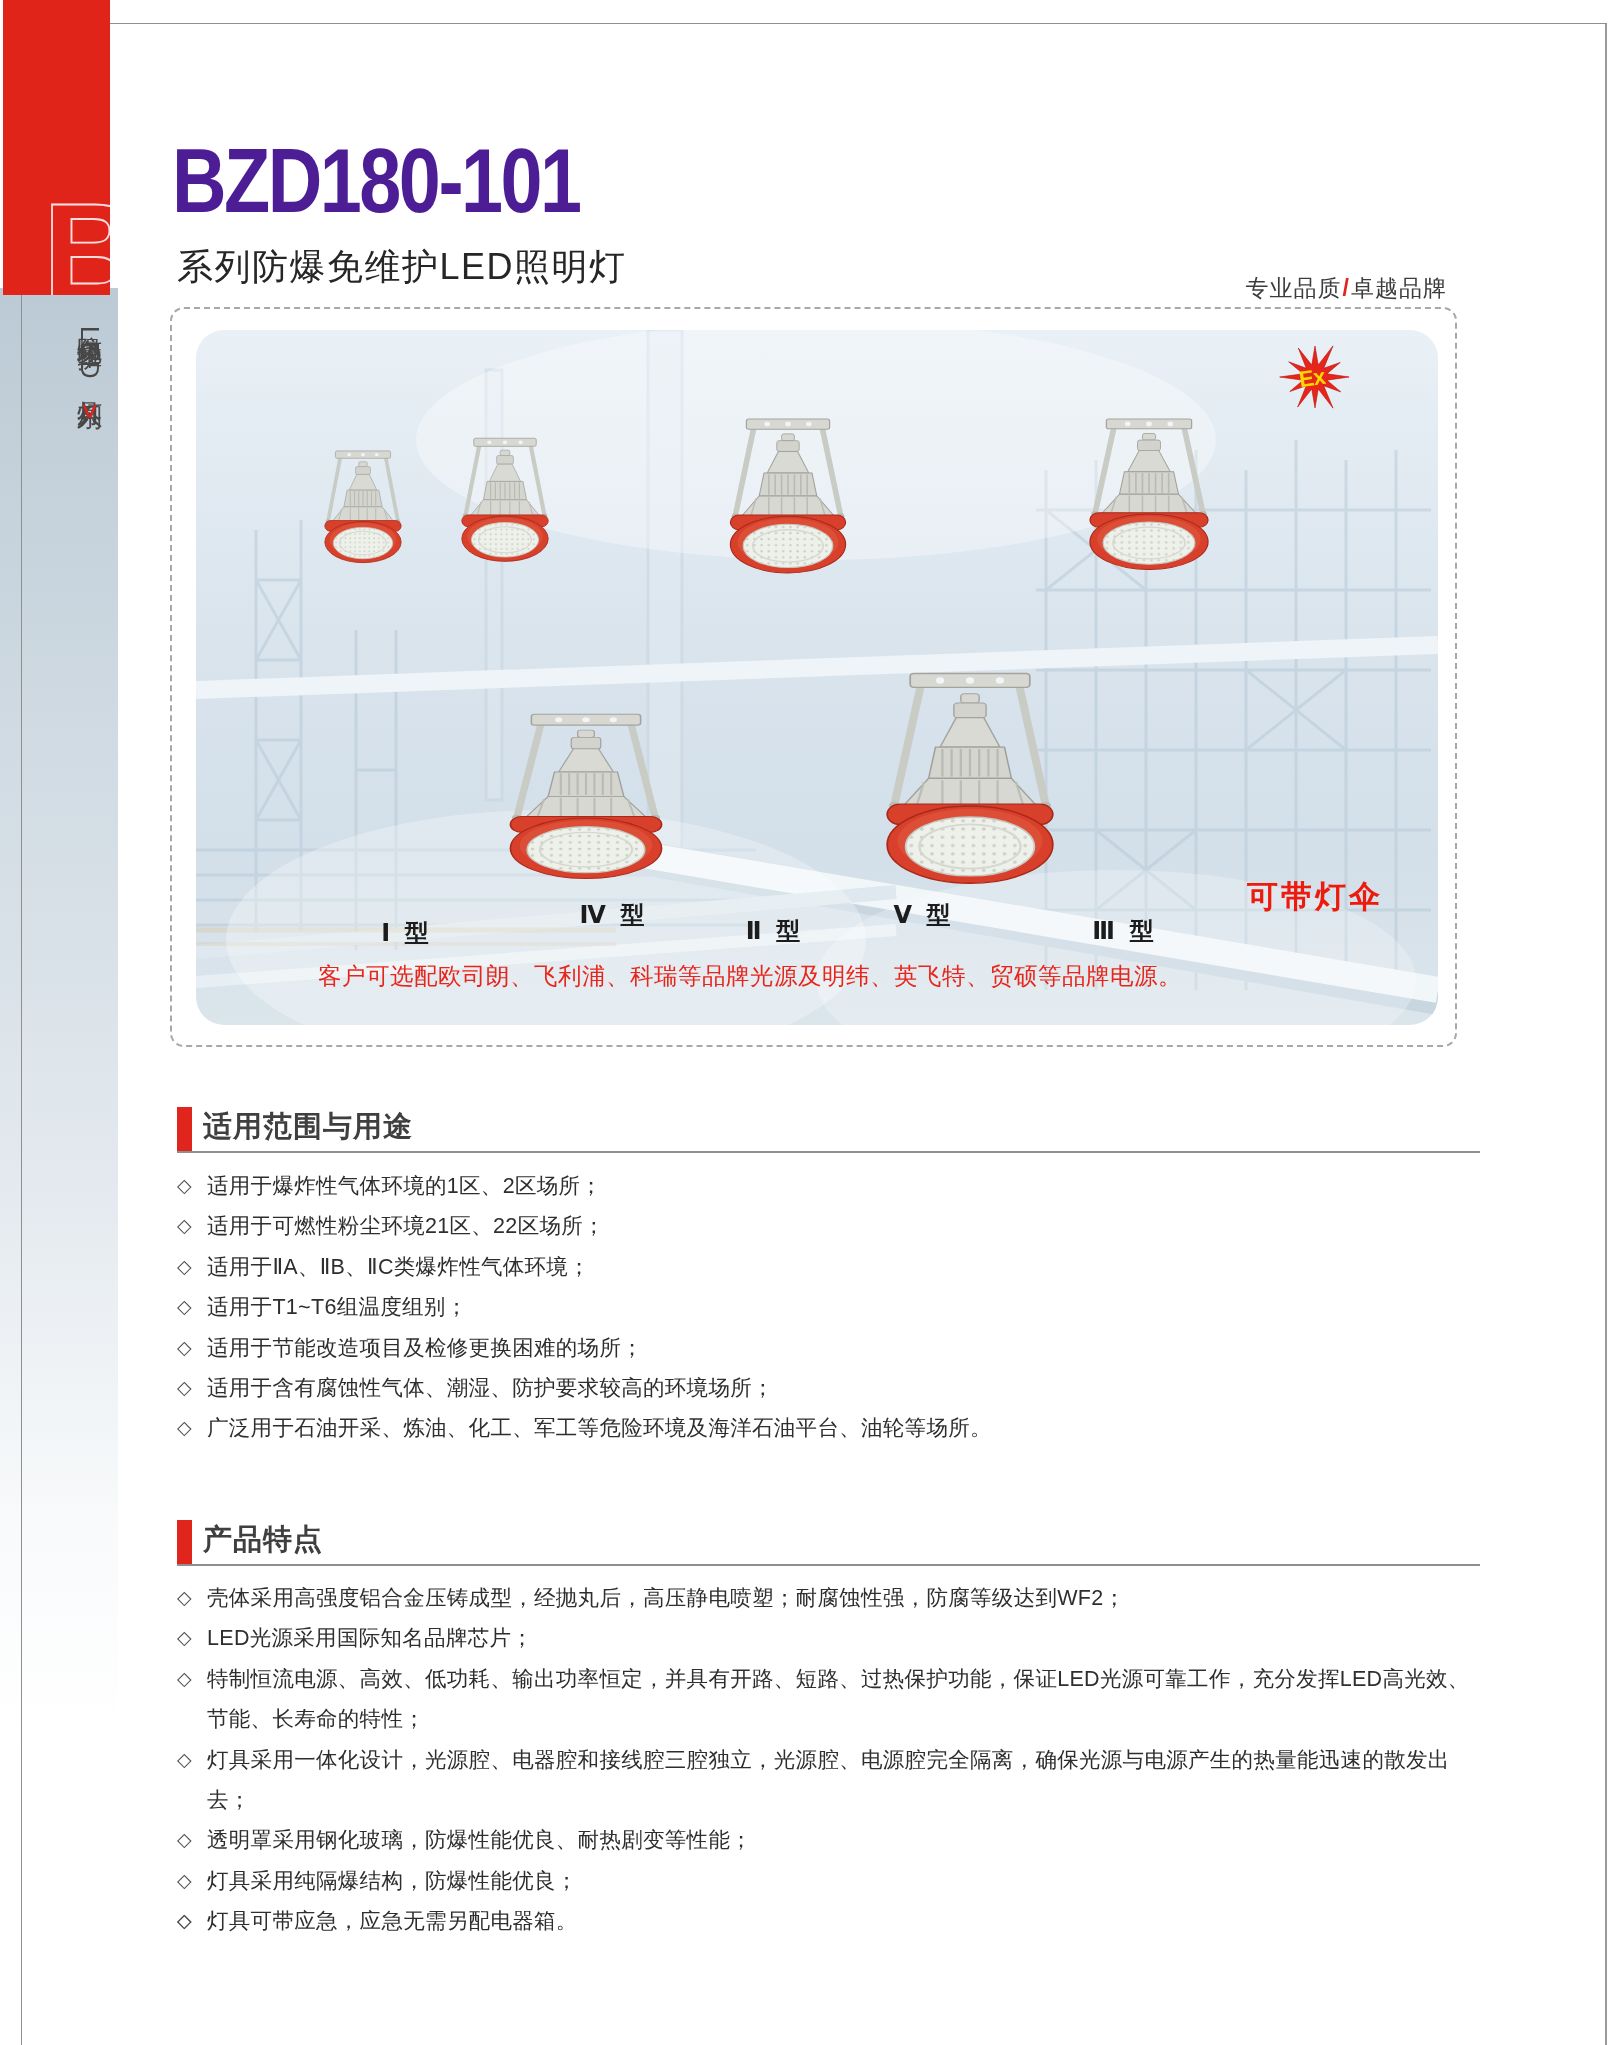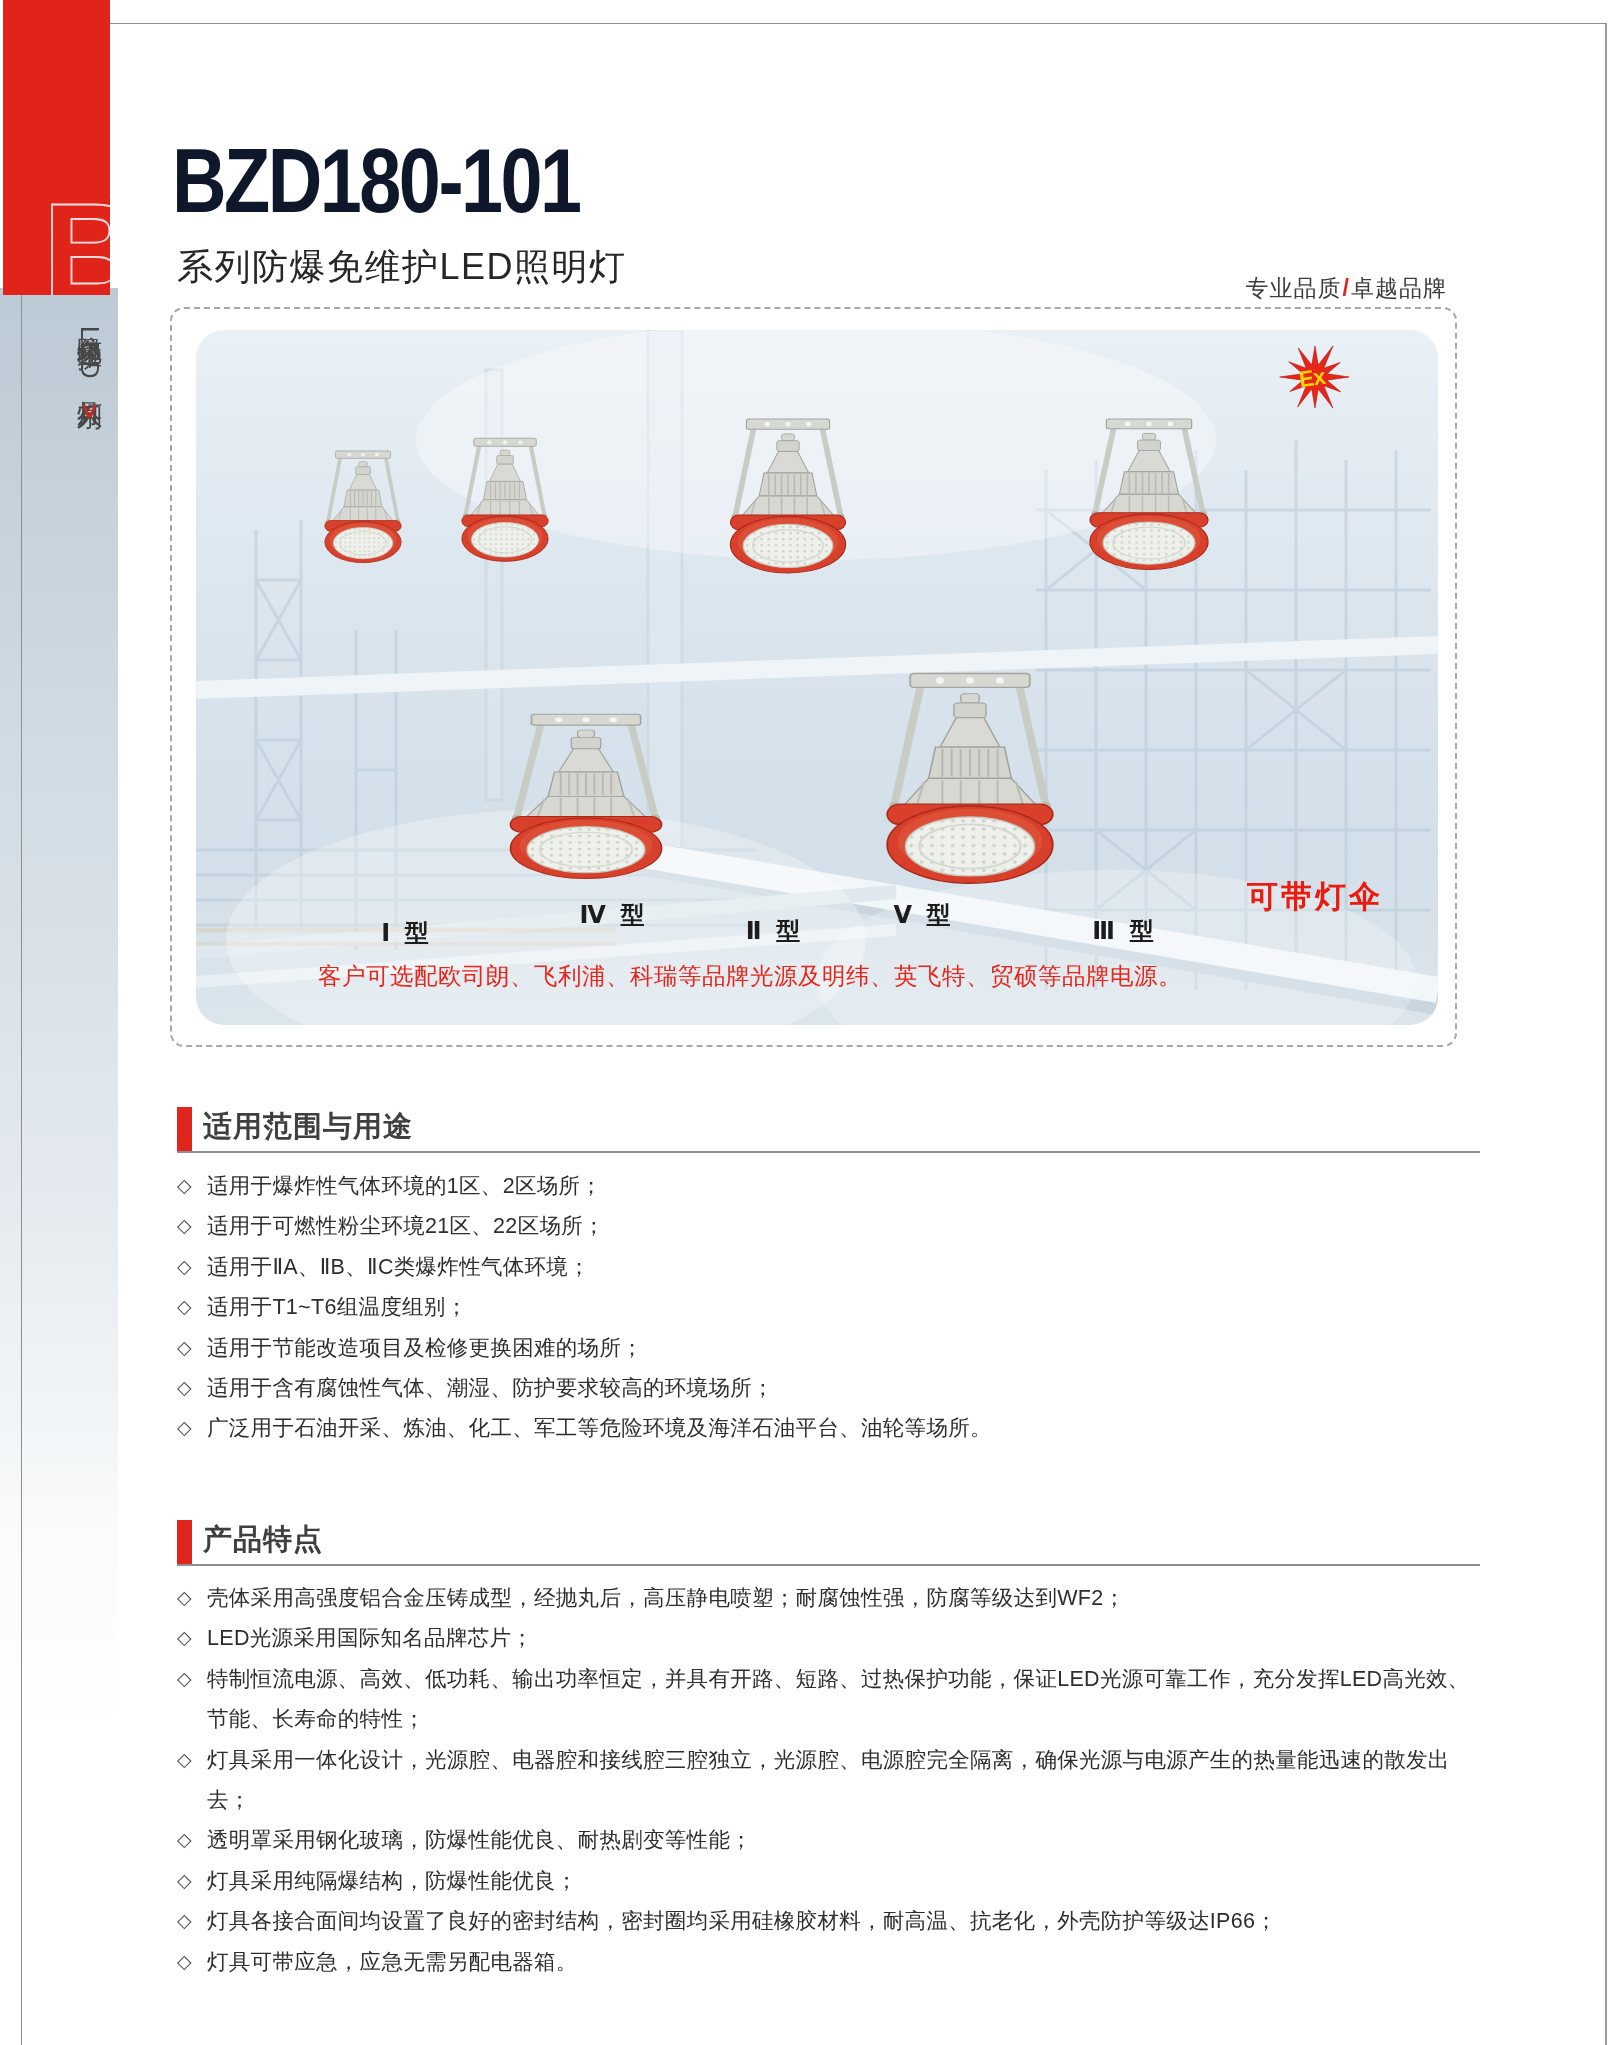--- a/index.html
+++ b/index.html
@@ -22,21 +22,21 @@
     position:absolute;left:0;top:288px;width:118px;height:1450px;z-index:1;
     background:linear-gradient(180deg,#bccad5 0%,#cfdae2 30%,#e2e8ee 60%,#f8fafb 85%,#ffffff 100%);
   }
   .side-text{
     position:absolute;left:74px;top:316px;z-index:6;
     writing-mode:vertical-rl;text-orientation:mixed;
     font-size:25px;letter-spacing:2px;color:#474747;font-weight:500;
   }
   .side-text .arrow{color:#d6251c;font-weight:bold;margin-top:6px;}
   
-  .model-title{position:absolute;left:172px;top:130px;z-index:4;color:#0f172a;font-weight:bold;font-size:90px;letter-spacing:-3px;white-space:nowrap;}
+  .model-title{position:absolute;left:172px;top:130px;z-index:4;color:#4c1d95;font-weight:bold;font-size:90px;letter-spacing:-3px;white-space:nowrap;}
   .model-title .squeeze{display:inline-block;transform:scaleX(.84);transform-origin:0 50%;}
   .series-title{position:absolute;left:177px;top:243px;font-size:36px;font-weight:normal;color:#262626;letter-spacing:1.5px;z-index:4;}
   .tagline{position:absolute;top:258px;right:167px;font-size:23px;color:#3c3c3c;z-index:4;letter-spacing:1px;margin-top:15px;}
   .tagline .slash{color:#e0261c;padding:0 1px;font-weight:bold;}
   
   .hero-dash{
     position:absolute;left:170px;top:307px;width:1287px;height:740px;box-sizing:border-box;
     border:2px dashed #a8a8a8;border-radius:14px;z-index:2;
   }
   .hero-photo{
@@ -194,17 +194,17 @@
     <span class="bar"></span>
     <span class="sec-title">产品特点</span>
   </div>
   <ul class="bullets" style="top:1578px;">
     <li><span class="dm">◇</span><span>壳体采用高强度铝合金压铸成型，经抛丸后，高压静电喷塑；耐腐蚀性强，防腐等级达到WF2；</span></li>
     <li><span class="dm">◇</span><span>LED光源采用国际知名品牌芯片；</span></li>
     <li><span class="dm">◇</span><span>特制恒流电源、高效、低功耗、输出功率恒定，并具有开路、短路、过热保护功能，保证LED光源可靠工作，充分发挥LED高光效、节能、长寿命的特性；</span></li>
     <li><span class="dm">◇</span><span>灯具采用一体化设计，光源腔、电器腔和接线腔三腔独立，光源腔、电源腔完全隔离，确保光源与电源产生的热量能迅速的散发出去；</span></li>
     <li><span class="dm">◇</span><span>透明罩采用钢化玻璃，防爆性能优良、耐热剧变等性能；</span></li>
     <li><span class="dm">◇</span><span>灯具采用纯隔爆结构，防爆性能优良；</span></li>
-    <li><span class="dm">◇</span><span>灯具各接合面间均设置了良好的密封结构，密封圈均采用硅橡胶材料，耐高温、抗老化，外壳防护等级达IP66；</span></li>
+    <li><span class="dm">◇</span></li>
     <li><span class="dm">◇</span><span>灯具可带应急，应急无需另配电器箱。</span></li>
   </ul>
 
 </div>
 
 </body></html>

